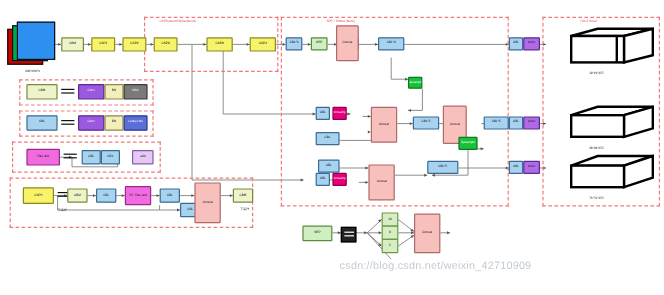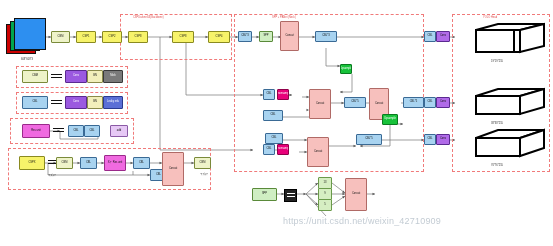--- a/index.html
+++ b/index.html
@@ -296,15 +296,15 @@
   <div class="node spp" style="left:252px;top:188px;width:25px;height:13px;">SPP</div>
   <div class="eqbar" style="left:284px;top:189px;width:11px;height:11px;background:#222;border:1px solid #000;">
     <i style="top:3px;left:1.5px;width:8px;background:#fff;"></i>
     <i style="top:6px;left:1.5px;width:8px;background:#fff;"></i>
   </div>
   <div class="node maxp" style="left:318px;top:177px;width:14px;height:12px;">13</div>
   <div class="node maxp" style="left:318px;top:188px;width:14px;height:12px;">9</div>
   <div class="node maxp" style="left:318px;top:199px;width:14px;height:12px;">5</div>
   <div class="node concat" style="left:345px;top:178px;width:22px;height:33px;">Concat</div>
 
-  <div class="watermark">https://unit.csdn.net/weixin_42710909</div>
+  <div class="watermark">csdn://blog.csdn.net/weixin_42710909</div>
 
 </div>
 
 </body></html>

